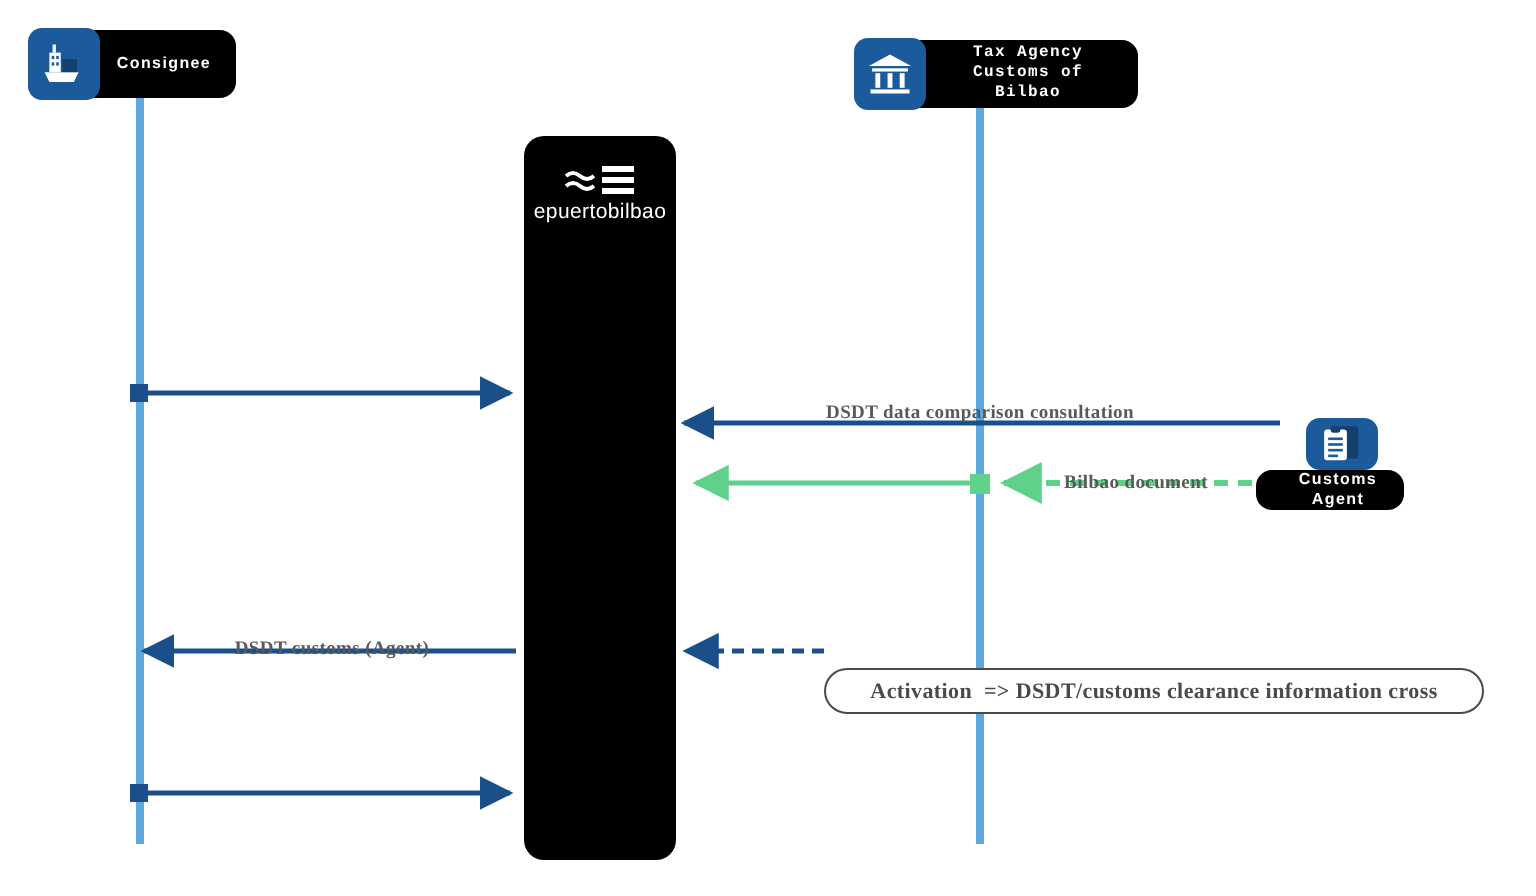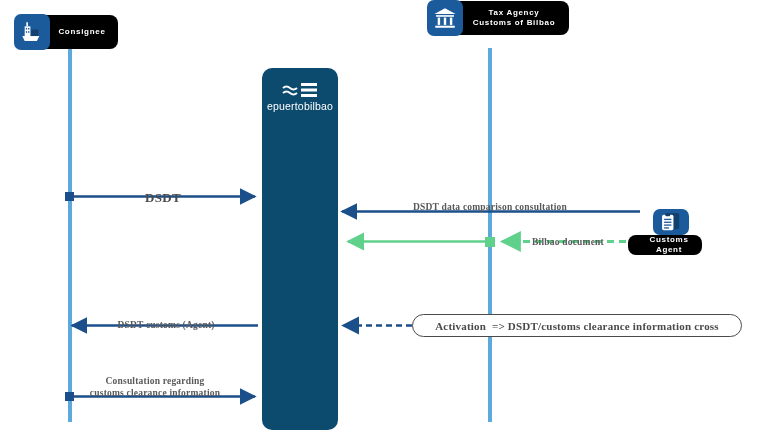--- a/index.html
+++ b/index.html
@@ -60,21 +60,21 @@
     text-align: center;
     margin-left: -12px;
     padding: 0 10px 0 18px;
     position: relative;
     z-index: 2;
     box-sizing: border-box;
   }
   
   #system-box {
     position: absolute;
-    background: #0c4a6e;
+    background: #000000;
     border-radius: 10px;
   }
   .logo-wrap {
     position: absolute;
     left: 0;
     width: 100%;
     text-align: center;
     color: #ffffff;
   }
   .logo-mark {
@@ -117,20 +117,21 @@
     font-family: "Liberation Serif", serif;
     font-weight: bold;
     font-size: 11px;
     display: flex;
     align-items: center;
     justify-content: center;
     letter-spacing: 0.2px;
     white-space: pre;
     box-sizing: border-box;
     z-index: 4;
+    margin-top: 20px;
   }
 </style>
 </head>
 <body>
 
 <div id="canvas">
 
   <svg class="layer" viewBox="0 0 768 448" width="768" height="448" xmlns="http://www.w3.org/2000/svg">
     <defs>
       <marker id="arrow-navy" viewBox="0 0 10 10" refX="9" refY="5" markerWidth="7" markerHeight="7" orient="auto-start-reverse">
@@ -227,21 +228,21 @@
         <rect x="11.2" y="15" width="1.6" height="2" fill="#1B5A9B"></rect>
         <path d="M4 21 h21 l-3 6 h-15 z" fill="#ffffff"></path>
         <path d="M15 13 h9 v8 h-9 z" fill="#14406E"></path>
       </svg>
     </div>
     <div class="actor-plate" style="width:80px;">
       <span>Consignee</span>
     </div>
   </div>
 
-  <div class="actor" style="left:427px; top:0;">
+  <div class="actor" style="left:427px; top:19px;font-family:Liberation Mono, monospace;">
     <div class="actor-icon">
       <svg width="26" height="26" viewBox="0 0 32 32" xmlns="http://www.w3.org/2000/svg">
         <path d="M16 4 L29 11 H3 z" fill="#ffffff"></path>
         <rect x="5" y="12.5" width="22" height="2" fill="#ffffff"></rect>
         <rect x="7" y="15.5" width="3" height="9" fill="#ffffff"></rect>
         <rect x="14.5" y="15.5" width="3" height="9" fill="#ffffff"></rect>
         <rect x="22" y="15.5" width="3" height="9" fill="#ffffff"></rect>
         <rect x="4" y="25.5" width="24" height="2.5" fill="#ffffff"></rect>
       </svg>
     </div>
@@ -262,38 +263,31 @@
         <rect x="7.5" y="19" width="9" height="1.6" fill="#1B5A9B"></rect>
         <rect x="7.5" y="22.5" width="6" height="1.6" fill="#1B5A9B"></rect>
       </svg>
     </div>
     <div class="actor-plate" style="width:74px;">
       <span>Customs
 Agent</span>
     </div>
   </div>
 
-  <div class="msg-label serif" style="left:100px; top:174px; width:126px;">
-    <span>DSDT</span>
-  </div>
 
   <div class="msg-label sans" style="left:370px; top:190px; width:240px;">
     <span>DSDT data comparison consultation</span>
   </div>
 
   <div class="msg-label sans" style="left:502px; top:225px; width:132px;">
     <span>Bilbao document</span>
   </div>
 
   <div class="msg-label sans" style="left:88px; top:308px; width:156px;">
     <span>DSDT customs (Agent)</span>
   </div>
 
-  <div class="msg-label sans" style="left:62px; top:364px; width:186px;">
-    <span>Consultation regarding
-customs clearance information</span>
-  </div>
 
   <div id="activation-pill" style="left:412px; top:314px; width:330px; height:23px;">
     <span>Activation  =&gt; DSDT/customs clearance information cross</span>
   </div>
 
 </div>
 
 </body></html>

